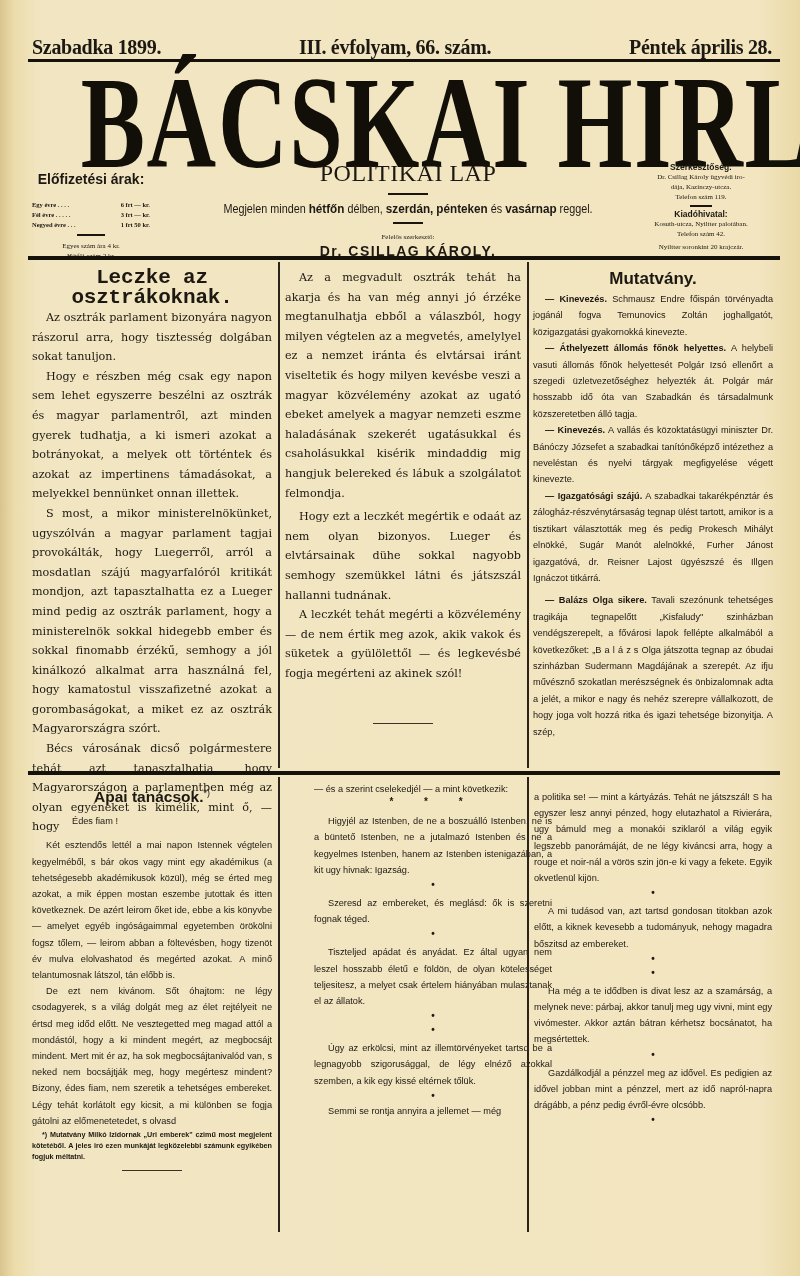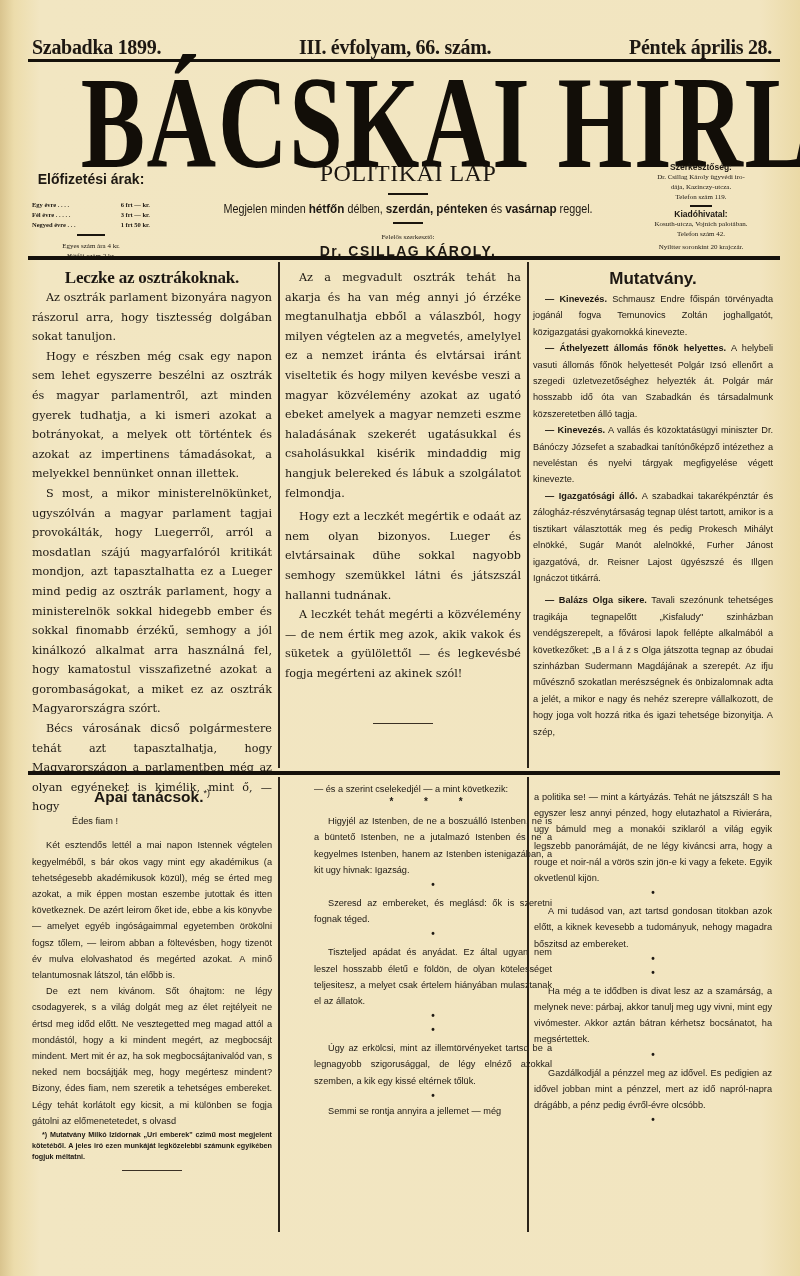--- a/index.html
+++ b/index.html
@@ -52,22 +52,22 @@
   .section { position: absolute; left: 0; right: 0; }
   .col {
     position: absolute; top: 0; bottom: 0;
     font-family: "DejaVu Serif", serif;
   }
   .vrule { position: absolute; top: 0; bottom: 0; width: 1.5px; background: #2b241a; }
   .col p { margin: 0; text-align: justify; }
   .art1 { font-size: 11.2px; line-height: 19.6px; }
   .art1 p { text-indent: 14px; }
   .art1 h2 {
-    margin: 6px 0 0; text-align: center; font-family: Liberation Serif, serif;
-    font-weight: bold; font-size: 17px; line-height: 20px; letter-spacing: -0.2px;
+    margin: 6px 0 0; text-align: center; font-family: Liberation Mono, monospace;
+    font-weight: bold; font-size: 21px; line-height: 20px; letter-spacing: -0.2px;
   }
   .kulon { font-family: "Liberation Sans", sans-serif; font-size: 9.2px; line-height: 16.4px; }
   .kulon p { text-indent: 12px; }
   .kulon h2 { margin: 6px 0 1px; text-align: center; font-weight: bold; font-size: 17px; line-height: 22px; }
   .kulon b { font-weight: bold; }
   .apai { font-family: "Liberation Sans", sans-serif; font-size: 9.2px; line-height: 16.2px; }
   .apai p { text-indent: 14px; }
   .apai h2 { margin: 6px 0 6px; text-align: center; font-weight: bold; font-size: 15.5px; line-height: 20px; }
   .apai h2 sup { font-size: 9px; font-weight: normal; }
   .dot { text-align: center; font-weight: bold; font-size: 10px; line-height: 14px; }
@@ -128,21 +128,21 @@
       <div class="editor">Dr. CSILLAG KÁROLY.</div>
     </div>
 
     <div class="right">
       <div class="h">Szerkesztőség:</div>
       <div>Dr. Csillag Károly ügyvédi iro-</div>
       <div>dája, Kazinczy-utcza.</div>
       <div>Telefon szám 119.</div>
       <div class="small-rule"></div>
       <div class="h">Kiadóhivatal:</div>
-      <div>Kosuth-utcza, Vojnich palotában.</div>
+      <div>Kosuth-utcza, Nyiltter palotában.</div>
       <div>Telefon szám 42.</div>
       <div style="margin-top:3px">Nyiltter soronkint 20 krajczár.</div>
     </div>
   </div>
 
   <div class="rule-thick" style="top:256px;height:4px;"></div>
 
   <div class="section" style="top:262px;height:506px;">
     <div class="col art1" style="left:4px;width:240px;">
       <h2>Leczke az osztrákoknak.</h2>
@@ -157,21 +157,21 @@
       <p style="margin-top:4px">Hogy ezt a leczkét megértik e odaát az nem olyan bizonyos. Lueger és elvtársainak dühe sokkal nagyobb semhogy szemükkel látni és játszszál hallanni tudnának.</p>
       <p style="margin-top:0">A leczkét tehát megérti a közvélemény — de nem értik meg azok, akik vakok és süketek a gyülölettől — és legkevésbé fogja megérteni az akinek szól!</p>
       <div class="end-rule" style="margin-top:40px"></div>
     </div>
     <div class="vrule" style="left:499px;"></div>
     <div class="col kulon" style="left:505px;width:240px;">
       <h2>Mutatvány.</h2>
       <p><b>— Kinevezés.</b> <span>Schmausz Endre főispán törvényadta jogánál fogva Temunovics Zoltán joghallgatót, közigazgatási gyakornokká kinevezte.</span></p>
       <p><b>— Áthelyezett állomás főnök helyettes.</b> <span>A helybeli vasuti állomás főnök helyettesét Polgár Izsó ellenőrt a szegedi üzletvezetőséghez helyezték át. Polgár már hosszabb idő óta van Szabadkán és társadalmunk közszeretetben álló tagja.</span></p>
       <p><b>— Kinevezés.</b> <span>A vallás és közoktatásügyi miniszter Dr. Bánóczy Józsefet a szabadkai tanítónőképző intézethez a neveléstan és nyelvi tárgyak megfigyelése végett kinevezte.</span></p>
-      <p><b>— Igazgatósági álló.</b> <span>A szabadkai takarékpénztár és zálogház-részvénytársaság tegnap ülést tartott, amikor is a tisztikart választották meg és pedig Prokesch Mihályt elnökké, Sugár Manót alelnökké, Furher Jánost igazgatóvá, dr. Reisner Lajost ügyészszé és Illgen Ignáczot titkárrá.</span></p>
+      <p><b>— Igazgatósági szájú.</b> <span>A szabadkai takarékpénztár és zálogház-részvénytársaság tegnap ülést tartott, amikor is a tisztikart választották meg és pedig Prokesch Mihályt elnökké, Sugár Manót alelnökké, Furher Jánost igazgatóvá, dr. Reisner Lajost ügyészszé és Illgen Ignáczot titkárrá.</span></p>
       <p style="margin-top:6px"><b>— Balázs Olga sikere.</b> <span>Tavali szezónunk tehetséges tragikája tegnapelőtt „Kisfaludy" szinházban vendégszerepelt, a fővárosi lapok fellépte alkalmából a következőket: „B a l á z s Olga játszotta tegnap az óbudai szinházban Sudermann Magdájának a szerepét. Az ifju művésznő szokatlan merészségnek és önbizalomnak adta a jelét, a mikor e nagy és nehéz szerepre vállalkozott, de hogy joga volt hozzá ritka és igazi tehetsége bizonyitja. A szép,</span></p>
     </div>
   </div>
 
   <div class="rule-thick" style="top:771px;height:4px;"></div>
 
   <div class="section" style="top:777px;height:470px;">
     <div class="col apai" style="left:4px;width:240px;">
       <h2><span>Apai tanácsok.</span><sup>*)</sup></h2>
       <p class="greeting">Édes fiam !</p>

